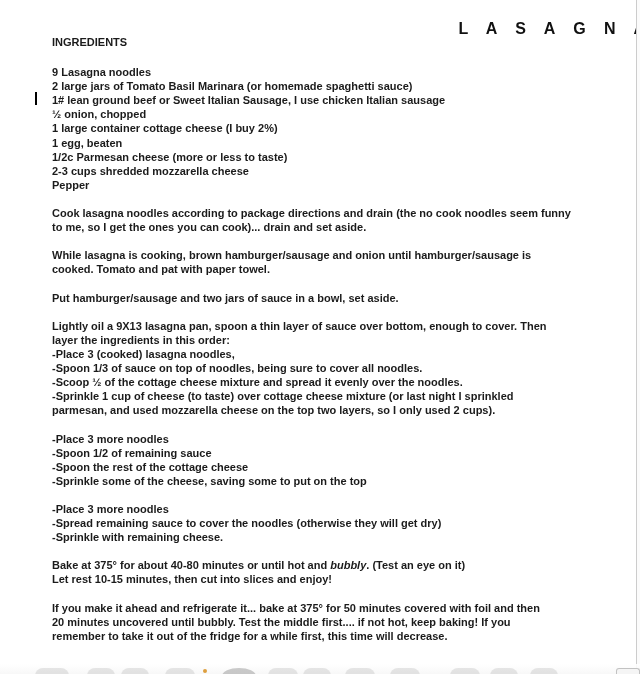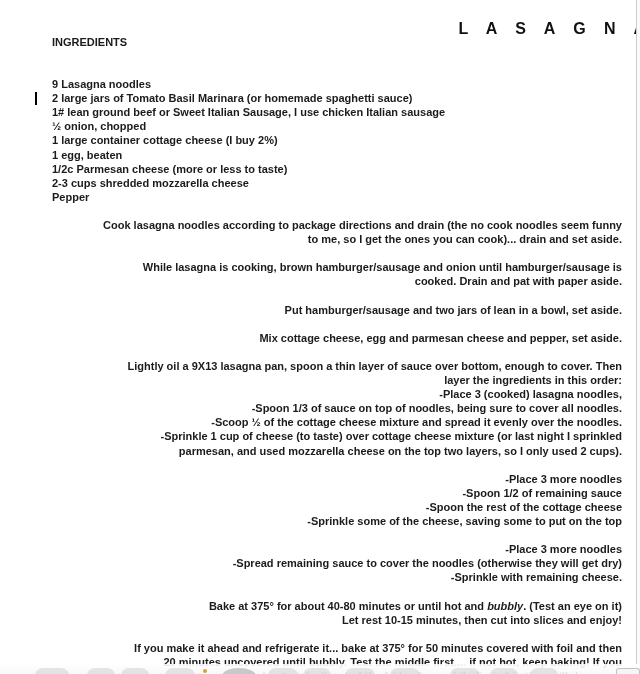--- a/index.html
+++ b/index.html
@@ -18,22 +18,22 @@
     color:#111111;
   }
 
   .content {
     position:absolute; left:52px; top:35px; width:570px;
     font-size:11px; font-weight:bold; line-height:14.1px;
     color:#1b1b1b;
   }
   .content h2 { font-size:11px; margin:0; line-height:14.1px; }
   .pre { white-space:pre-line; }
-  .ingredients { margin-top:28px; margin-bottom:14.1px; }
-  .para { margin:0 0 14.1px 0;text-align:right; }
+  .ingredients { margin-top:16px; margin-bottom:14.1px; }
+  .para { margin:0 0 14.1px 0; }
   .para:last-child { margin-bottom:0; }
   em { font-style:italic; }
   .line2 { display:block; }
 
   .caret {
     position:absolute; left:35px; top:92px;
     width:1.5px; height:13px; background:#000000;
   }
 
   .right-gutter {
@@ -85,23 +85,22 @@
 ½ onion, chopped
 1 large container cottage cheese (I buy 2%)
 1 egg, beaten
 1/2c Parmesan cheese (more or less to taste)
 2-3 cups shredded mozzarella cheese
 Pepper</div>
 
     <p class="para pre">Cook lasagna noodles according to package directions and drain (the no cook noodles seem funny
 to me, so I get the ones you can cook)... drain and set aside.</p>
     <p class="para pre">While lasagna is cooking, brown hamburger/sausage and onion until hamburger/sausage is
-cooked. Drain and pat with paper aside.</p>
-    <p class="para pre">Put hamburger/sausage and two jars of lean in a bowl, set aside.</p>
-    <p class="para pre">Mix cottage cheese, egg and parmesan cheese and pepper, set aside.</p>
+cooked. Tomato and pat with paper towel.</p>
+    <p class="para pre">Put hamburger/sausage and two jars of sauce in a bowl, set aside.</p>
     <p class="para pre">Lightly oil a 9X13 lasagna pan, spoon a thin layer of sauce over bottom, enough to cover. Then
 layer the ingredients in this order:
 -Place 3 (cooked) lasagna noodles,
 -Spoon 1/3 of sauce on top of noodles, being sure to cover all noodles.
 -Scoop ½ of the cottage cheese mixture and spread it evenly over the noodles.
 -Sprinkle 1 cup of cheese (to taste) over cottage cheese mixture (or last night I sprinkled
 parmesan, and used mozzarella cheese on the top two layers, so I only used 2 cups).</p>
     <p class="para pre">-Place 3 more noodles
 -Spoon 1/2 of remaining sauce
 -Spoon the rest of the cottage cheese

